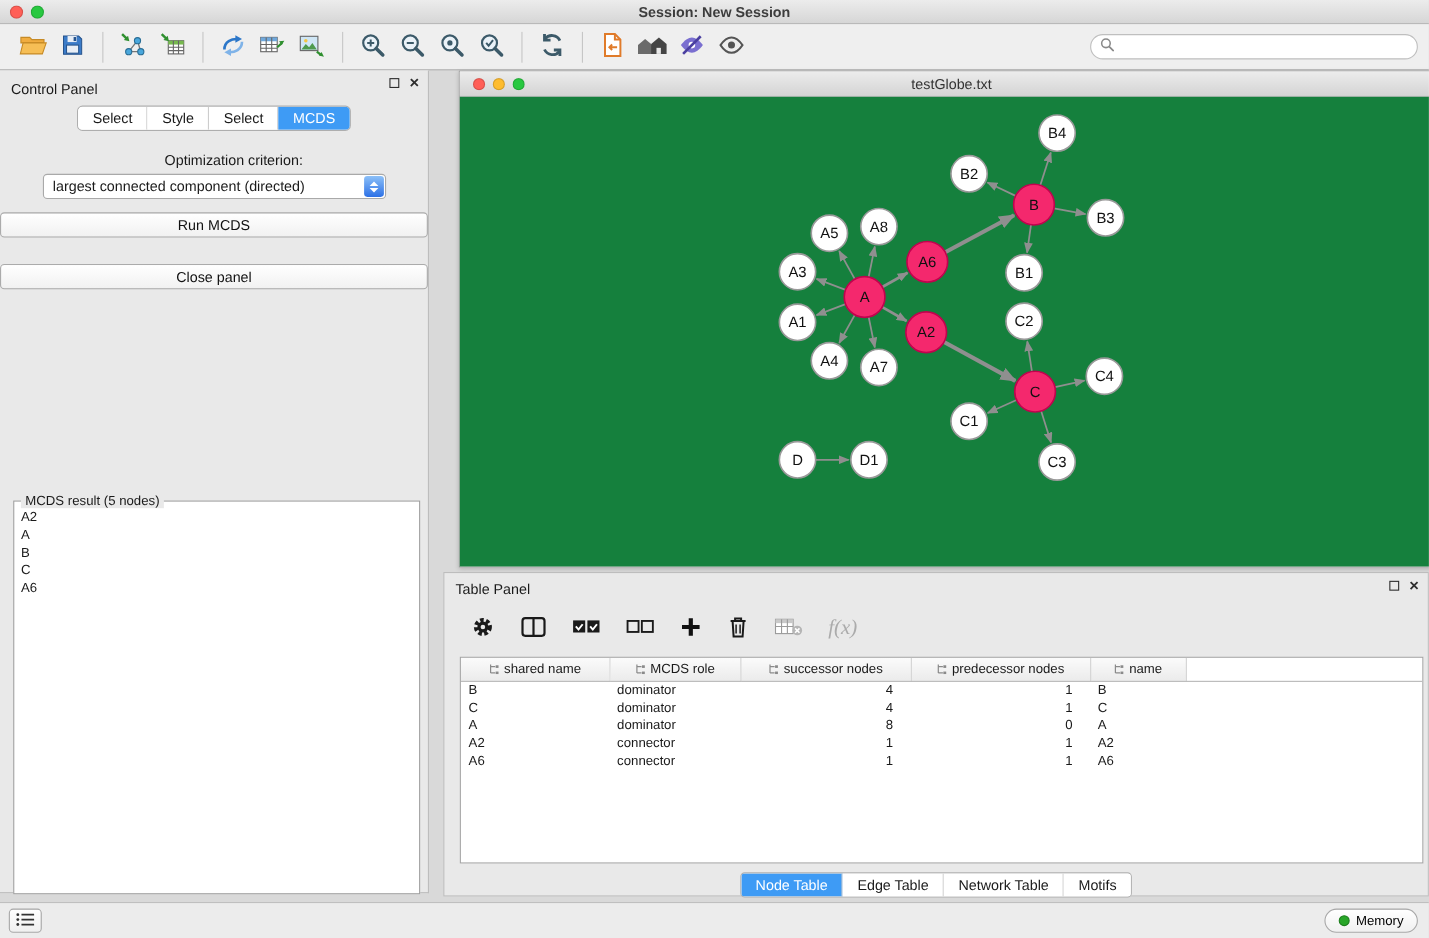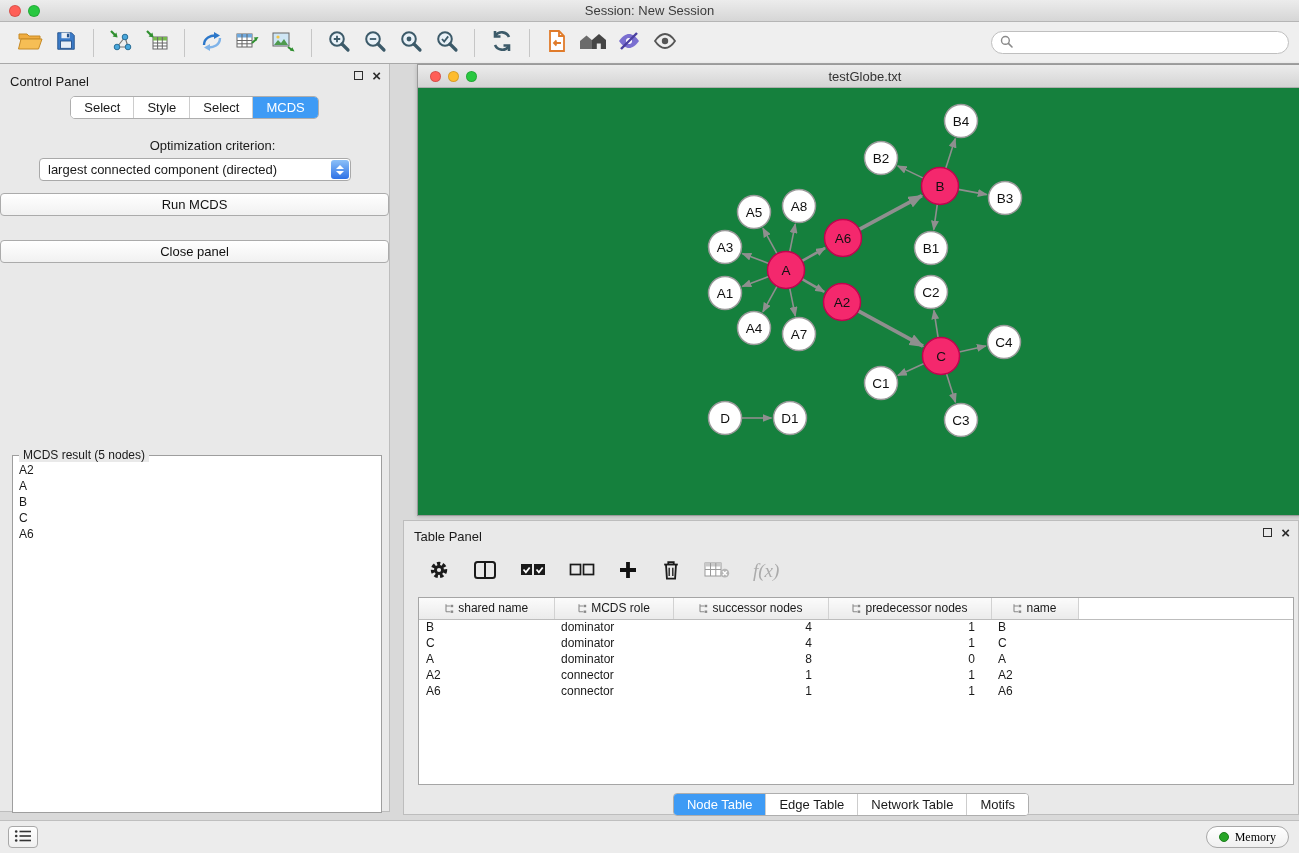--- a/index.html
+++ b/index.html
@@ -11,21 +11,21 @@
     overflow:hidden;
     color:#1a1a1a;
   }
 
   
   .titlebar {
     position:absolute; top:0; left:0; right:0; height:22px;
     background:linear-gradient(#ececec,#d6d6d6);
     border-bottom:1px solid #b5b5b5;
     display:flex; align-items:center; justify-content:center;
-    font-size:13px; color:#3c3c3c;
+    font-size:13px; color:#3c3c3c;font-weight:bold;
   }
   .traffic { position:absolute; left:9px; top:5px; display:flex; gap:7px; }
   .light { width:12px; height:12px; border-radius:50%; border:1px solid rgba(0,0,0,.15); }
   .light.red { background:#ff5f57; }
   .light.yellow { background:#febc2e; }
   .light.green { background:#28c840; }
 
   
   .toolbar {
     position:absolute; top:22px; left:0; right:0; height:42px;
@@ -152,21 +152,21 @@
     background:#ececec; border-top:1px solid #bfbfbf;
   }
   .sb-left {
     position:absolute; left:8px; top:5px; width:30px; height:22px;
     background:linear-gradient(#fff,#f0f0f0); border:1px solid #a8a8a8; border-radius:4px;
     display:flex; align-items:center; justify-content:center; cursor:pointer;
   }
   .sb-memory {
     position:absolute; right:10px; top:5px; height:22px; padding:0 12px;
     background:linear-gradient(#fff,#f0f0f0); border:1px solid #a8a8a8; border-radius:11px;
-    display:flex; align-items:center; gap:6px; font-size:12px; cursor:pointer;font-family:Liberation Serif, serif;
+    display:flex; align-items:center; gap:6px; font-size:12px; cursor:pointer;
   }
   .mem-dot { width:10px; height:10px; border-radius:50%; background:#27a527; border:1px solid #1d7e1d; }
 </style>
 </head>
 <body>
 
 <div class="titlebar">
   <div class="traffic">
     <span class="light red"></span>
     <span class="light green"></span>

